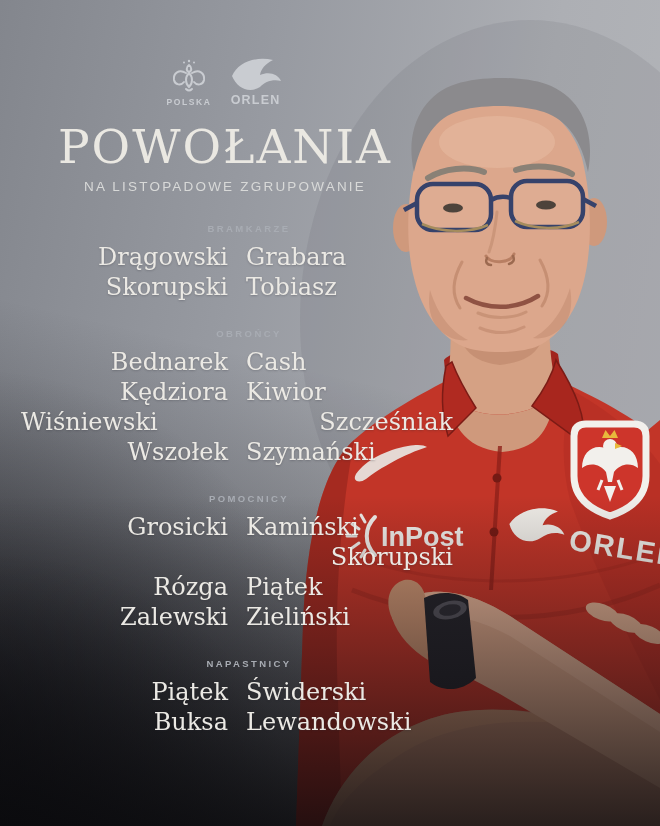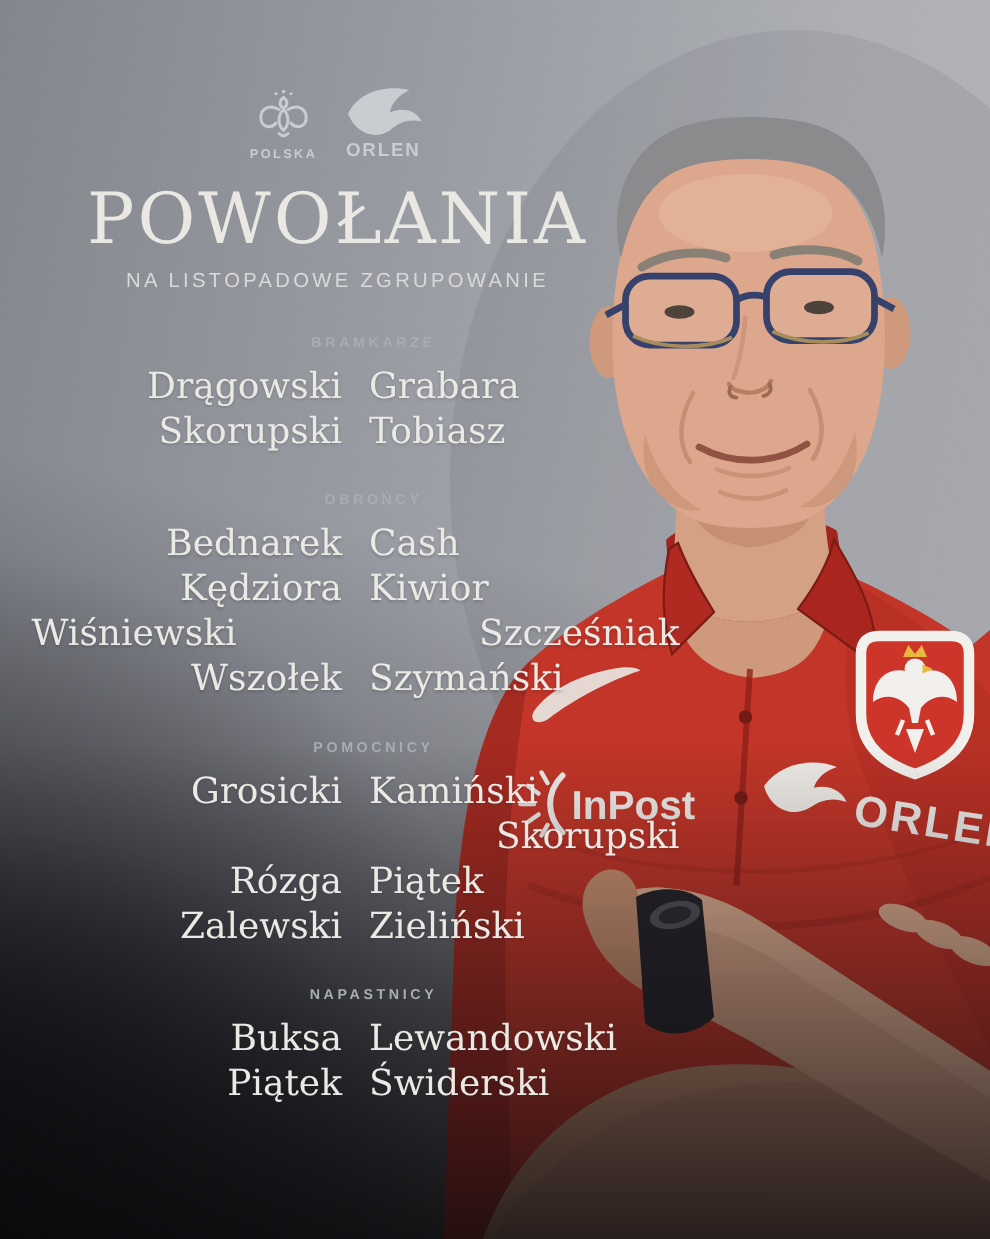--- a/index.html
+++ b/index.html
@@ -275,25 +275,25 @@
     <span class="name left">Zalewski</span>
     <span class="name right">Zieliński</span>
   </div>
 </div>
   </section>
 
   <section class="squad-section">
     <h2 class="section-label">NAPASTNICY</h2>
     <div class="rows">
   <div class="name-row">
+    <span class="name left">Piątek</span>
+    <span class="name right">Świderski</span>
+  </div>
+
+  <div class="name-row">
     <span class="name left">Buksa</span>
     <span class="name right">Lewandowski</span>
   </div>
-
-  <div class="name-row">
-    <span class="name left">Piątek</span>
-    <span class="name right">Świderski</span>
-  </div>
 </div>
   </section>
 </div>
   </div>
 </div>
 
 </body></html>

